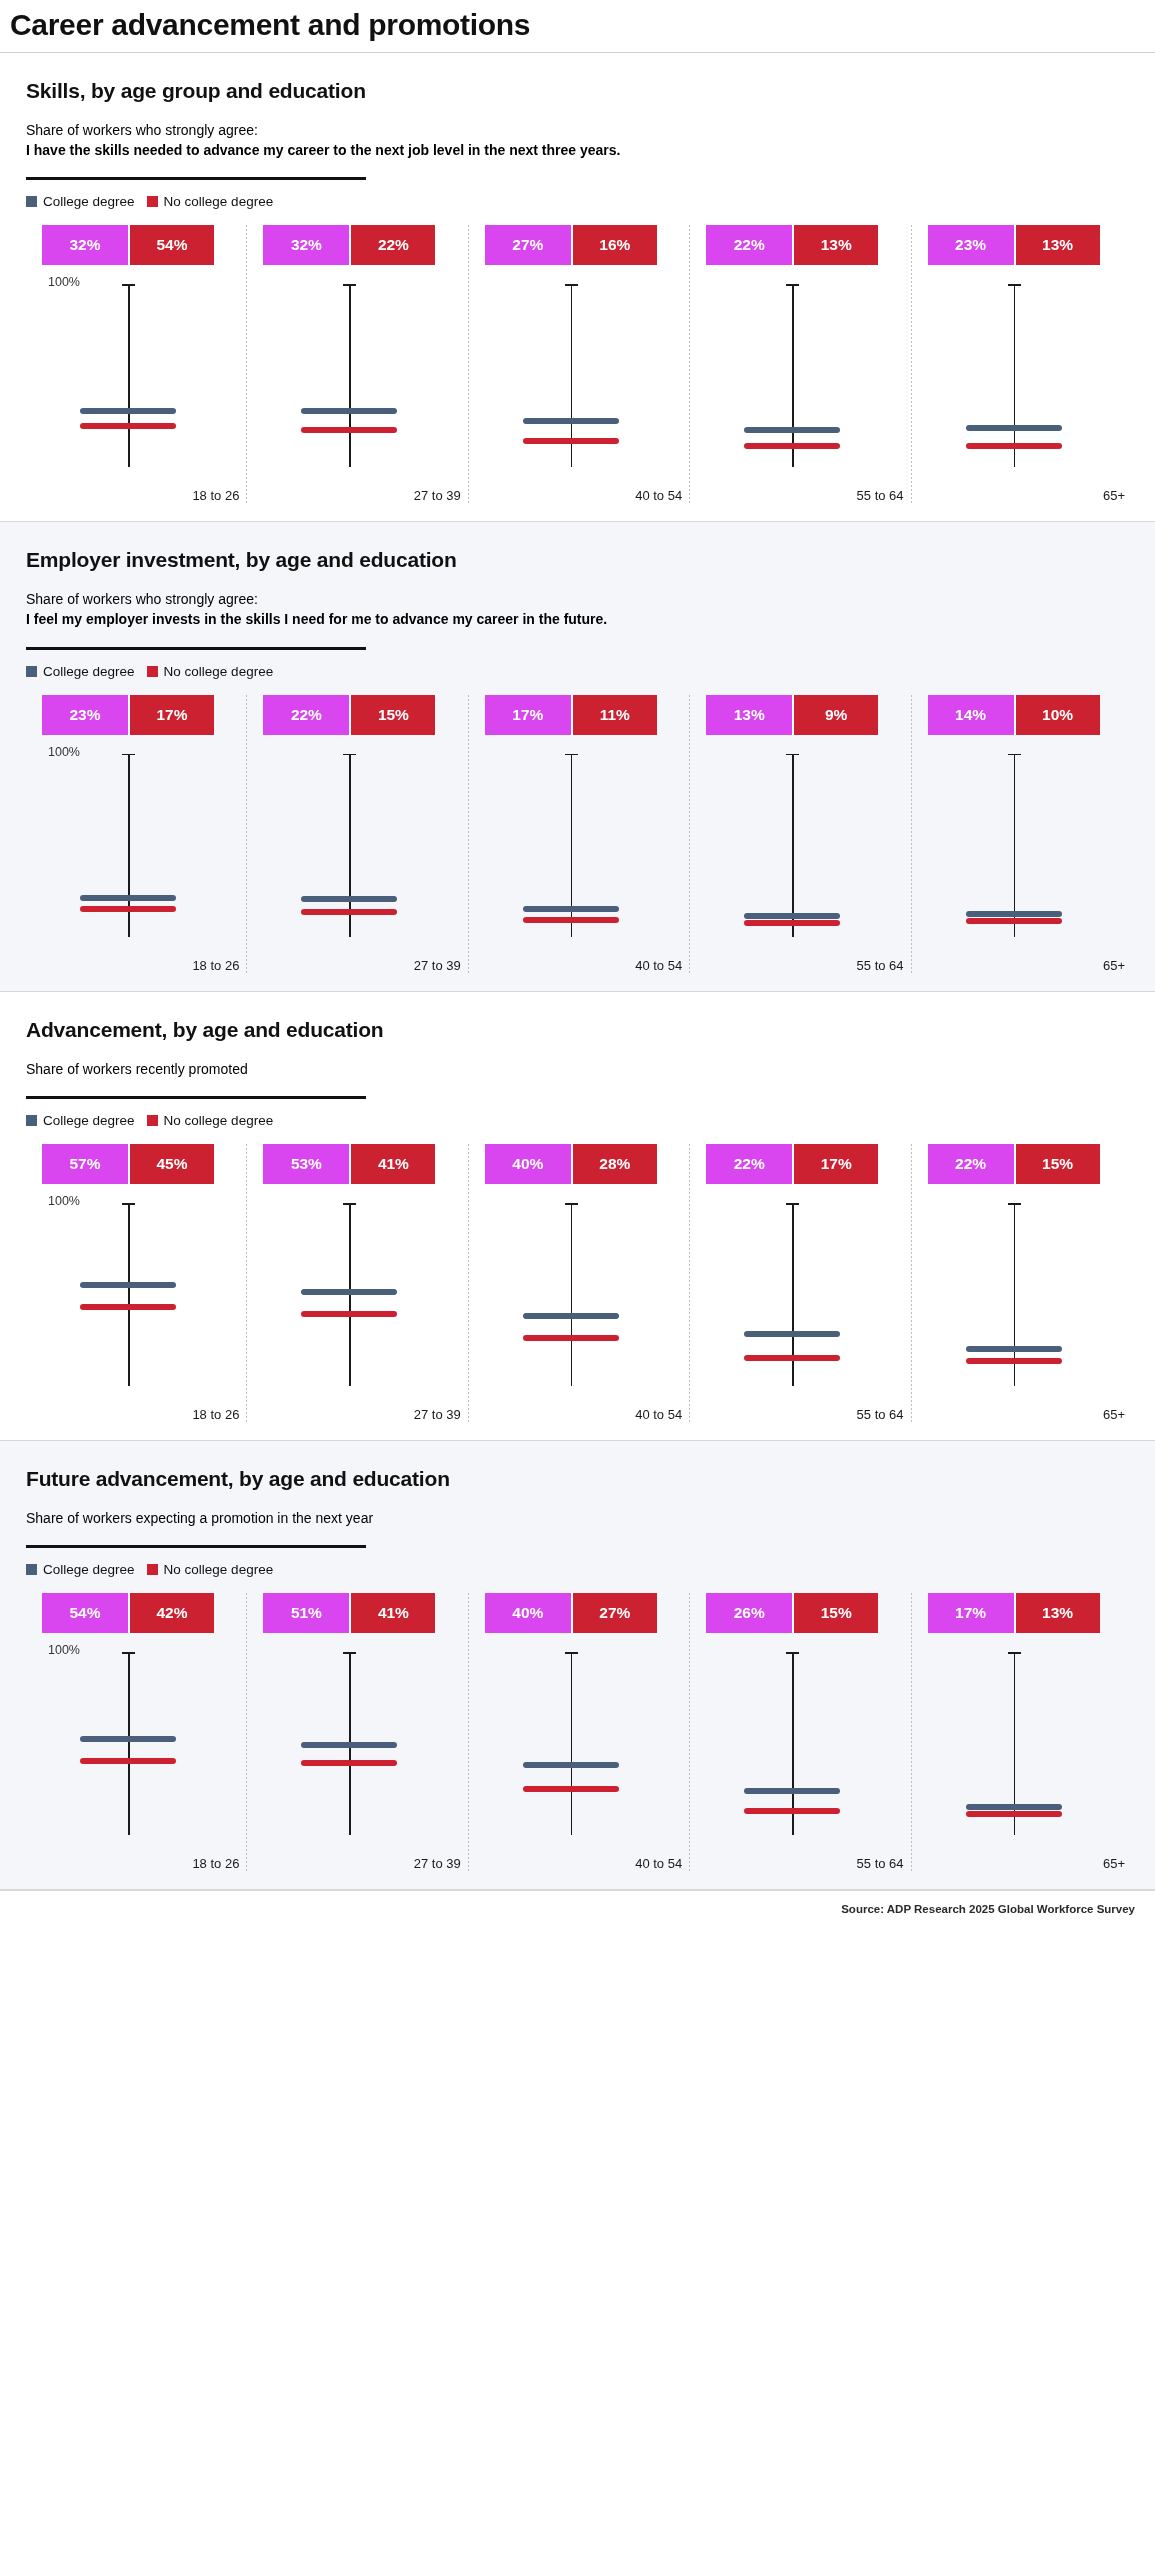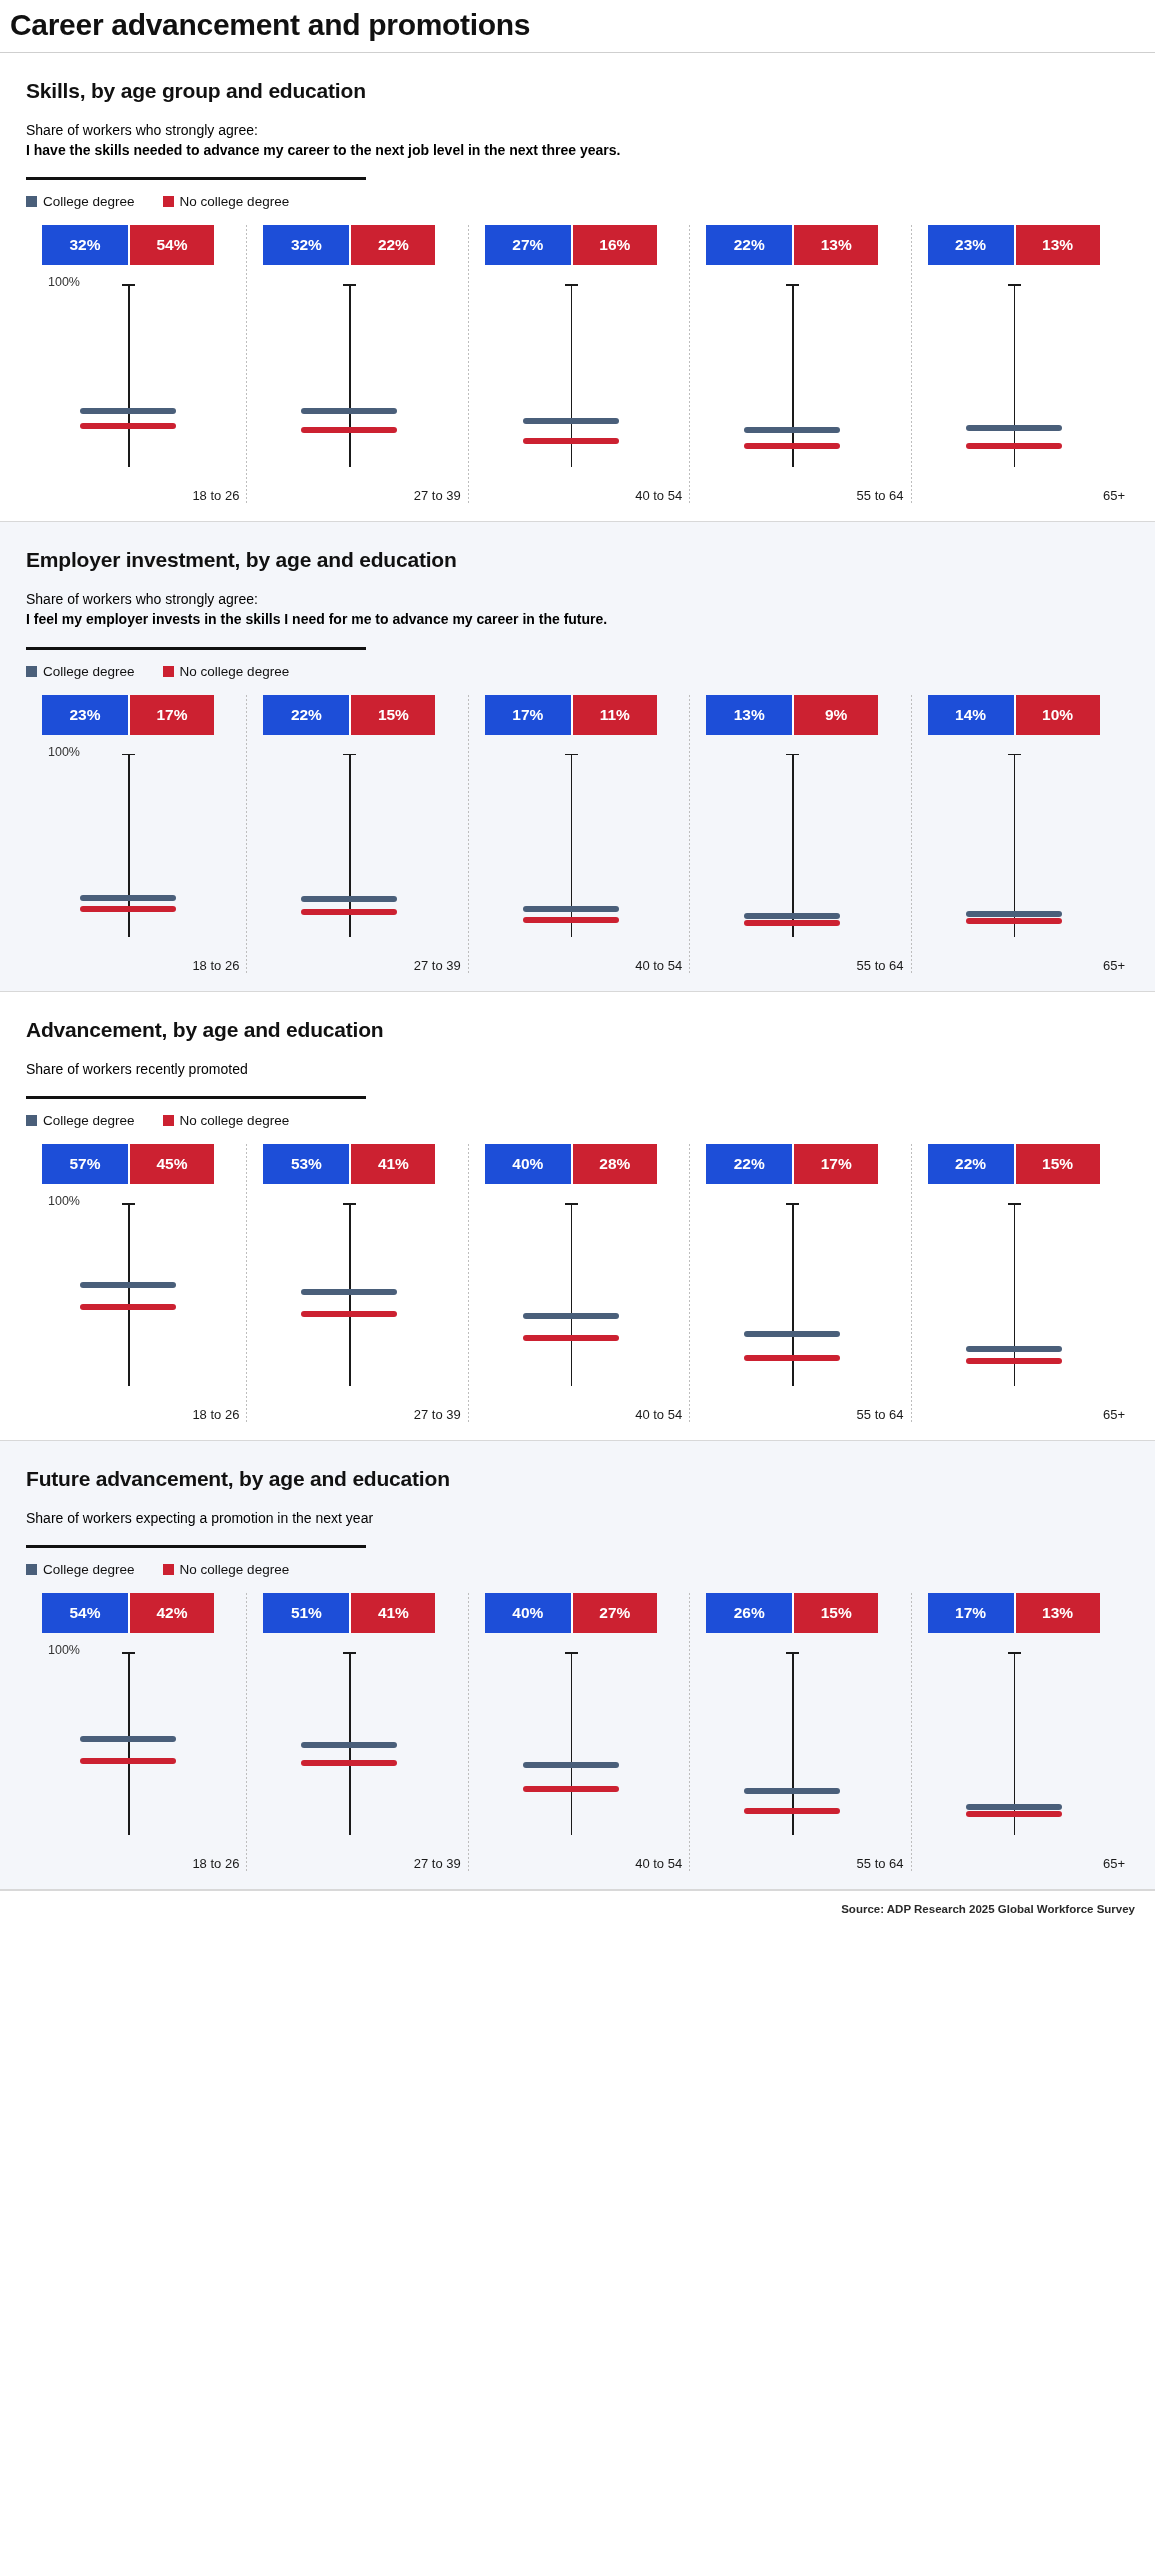--- a/index.html
+++ b/index.html
@@ -43,21 +43,21 @@
     letter-spacing: -0.2px;
     margin-bottom: 17px;
   }
   .sec-desc { font-size: 14px; color: #000000; line-height: 1.45; }
   .sec-desc .l1 { font-weight: normal; }
   .sec-desc .l2 { font-weight: bold; }
 
   .sec-rule { height: 3px; background: #111111; width: 340px; margin: 17px 0 14px 0; }
 
   
-  .legend { display: flex; align-items: center; gap: 28px; margin-bottom: 16px; }
+  .legend { display: flex; align-items: center; gap: 12px; margin-bottom: 16px; }
   .legend-item { display: flex; align-items: center; gap: 6px; }
   .legend-swatch { width: 11px; height: 11px; display: inline-block; }
   .legend-label { font-size: 13.5px; color: #111111; }
 
   
   .panels {
     display: grid;
     grid-template-columns: repeat(5, 1fr);
     position: relative;
   }
@@ -74,21 +74,21 @@
 
   
   .vboxes { display: flex; width: 172px; height: 40px; margin-left: 8px; }
   .vbox {
     flex: 1 1 50%;
     display: flex; align-items: center; justify-content: center;
     color: #ffffff;
     font-size: 15.5px;
     font-weight: bold;
   }
-  .vbox.blue { background: #1d4ed8; }
+  .vbox.blue { background: #d946ef; }
   .vbox.red  { background: #cc2131; }
   .vbox.blue + .vbox.red { border-left: 2px solid #ffffff; }
 
   
   .plot { position: relative; height: 186px; margin-top: 16px; }
   .axis-top-label {
     position: absolute;
     left: 14px; top: -6px;
     font-size: 12.5px;
     color: #333333;

